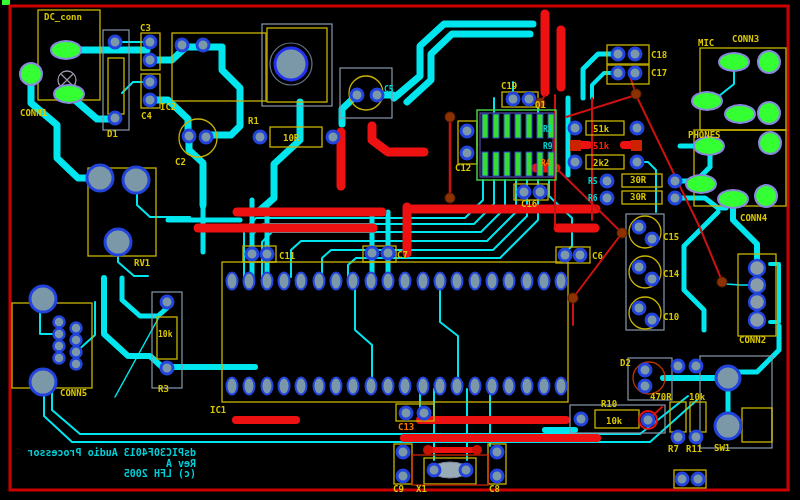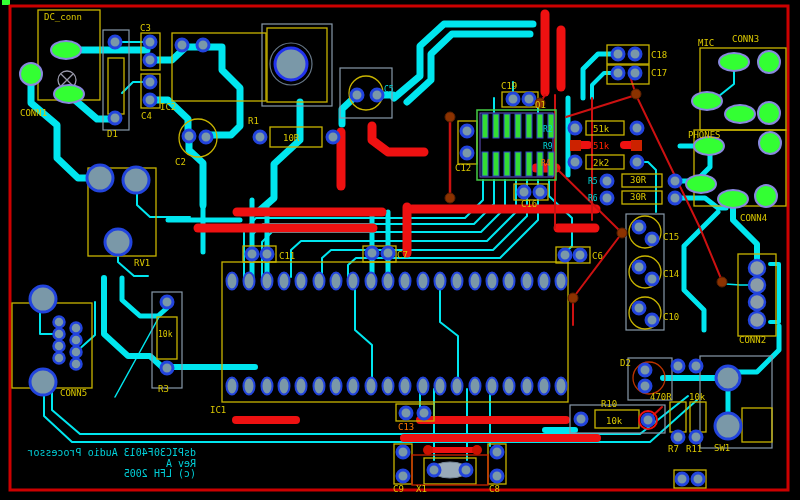--- a/index.html
+++ b/index.html
@@ -1,17 +1,17 @@
 <!DOCTYPE html>
 <html><head>
 <meta charset="utf-8">
 <style>
   html,body{margin:0;padding:0;background:#222;}
   .board{position:relative;width:800px;height:500px;background:#d946ef;overflow:hidden;
-         font-family:"DejaVu Sans Mono",monospace;}
+         font-family:"DejaVu Sans Mono",monospace;font-weight:bold;}
   svg{position:absolute;left:0;top:0;}
   text{font-family:"DejaVu Sans Mono",monospace;font-size:9px;fill:#d9c700;}
   text.cy{fill:#00d8d8;}
   text.rd{fill:#ff2200;}
   text.or{fill:#ff7700;}
   text.sm{font-size:8px;}
   text.ttl{fill:#00cfd8;font-size:10px;}
 </style>
 </head>
 <body>

